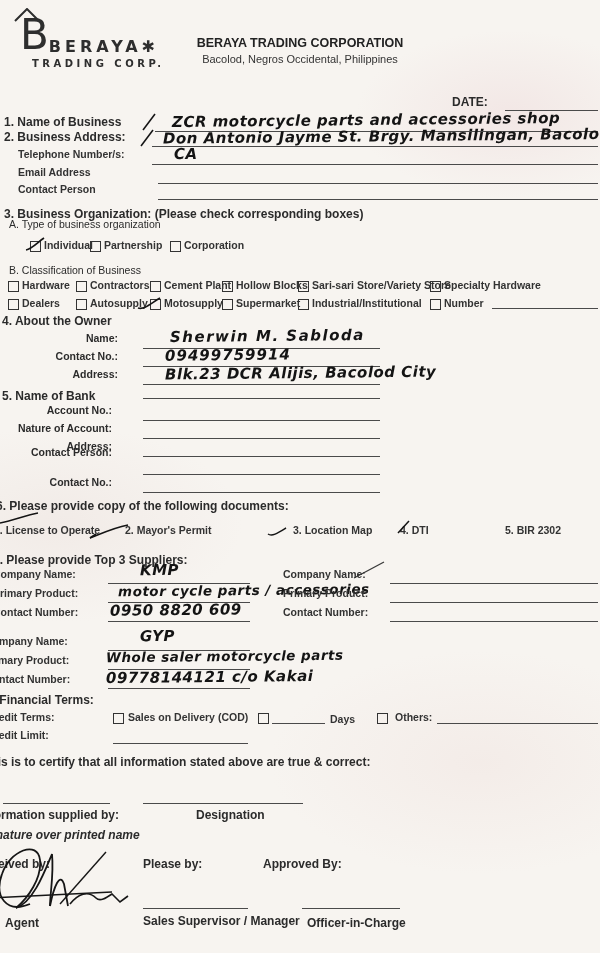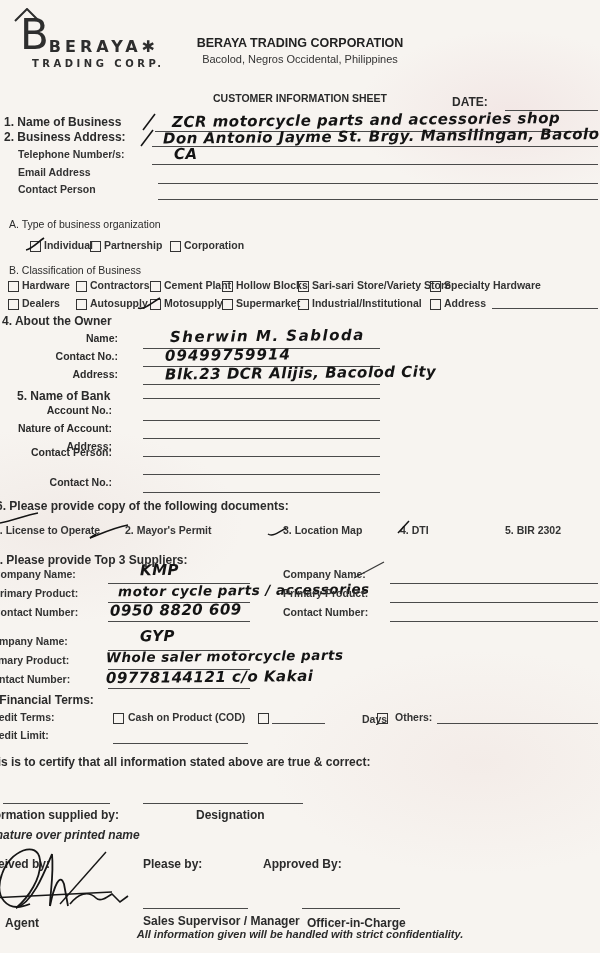--- a/index.html
+++ b/index.html
@@ -42,21 +42,20 @@
         <span class="logo-b">B</span>
       </span>
       <span class="logo-word"><span>BERAYA</span><span style="letter-spacing:0;">✱</span></span>
     </div>
     <div class="logo-sub" style="margin-left:12px;margin-top:2px;">TRADING CORP.</div>
   </div>
 
   <div class="abs hdr-co" style="left:150px;top:36px;width:300px;text-align:center;">BERAYA TRADING CORPORATION</div>
   <div class="abs hdr-loc" style="left:150px;top:53px;width:300px;text-align:center;">Bacolod, Negros Occidental, Philippines</div>
 
-  <div class="abs" style="left:150px;top:92px;width:300px;text-align:center;font-size:10.5px;font-weight:bold;">CUSTOMER INFORMATION SHEET</div>
   <div class="lbl" style="left:452px;top:95px;">DATE:</div>
   <div class="line" style="left:505px;top:110px;width:93px;"></div>
 
   <div class="lbl" style="left:4px;top:115px;">1. Name of Business</div>
   <div class="line" style="left:155px;top:131px;width:443px;"></div>
   <div class="hand" style="left:172px;top:111px;">ZCR motorcycle parts and accessories shop</div>
   <svg class="chk" style="left:141px;top:113px;" width="16" height="18">
     <line x1="2" y1="17" x2="14" y2="1" stroke="#141414" stroke-width="1.6"></line>
   </svg>
 
@@ -70,20 +69,21 @@
   <div class="lbln" style="left:18px;top:148px;">Telephone Number/s:</div>
   <div class="line" style="left:152px;top:164px;width:446px;"></div>
   <div class="hand" style="left:174px;top:145px;">CA</div>
 
   <div class="lbln" style="left:18px;top:166px;">Email Address</div>
   <div class="line" style="left:158px;top:183px;width:440px;"></div>
 
   <div class="lbln" style="left:18px;top:183px;">Contact Person</div>
   <div class="line" style="left:158px;top:199px;width:440px;"></div>
 
+  <div class="lbl" style="left:4px;top:207px;">3. Business Organization: (Please check corresponding boxes)</div>
   <div class="lbln" style="left:9px;top:218px;font-weight:normal;color:#2b2b2b;">A. Type of business organization</div>
 
   <div class="cb" style="left:30px;top:241px;"></div>
   <svg class="chk" style="left:24px;top:236px;" width="22" height="18">
     <path d="M2,14 C8,13 14,6 20,2" fill="none" stroke="#141414" stroke-width="1.7"></path>
   </svg>
   <div class="lbln" style="left:44px;top:239px;">Individual</div>
   <div class="cb" style="left:90px;top:241px;"></div>
   <div class="lbln" style="left:104px;top:239px;">Partnership</div>
   <div class="cb" style="left:170px;top:241px;"></div>
@@ -111,35 +111,35 @@
   <div class="cb" style="left:150px;top:299px;"></div>
   <svg class="chk" style="left:136px;top:296px;" width="26" height="16">
     <path d="M2,12 C8,14 14,8 24,2" fill="none" stroke="#141414" stroke-width="1.7"></path>
   </svg>
   <div class="lbln" style="left:164px;top:297px;">Motosupply</div>
   <div class="cb" style="left:222px;top:299px;"></div>
   <div class="lbln" style="left:236px;top:297px;">Supermarket</div>
   <div class="cb" style="left:298px;top:299px;"></div>
   <div class="lbln" style="left:312px;top:297px;">Industrial/Institutional</div>
   <div class="cb" style="left:430px;top:299px;"></div>
-  <div class="lbln" style="left:444px;top:297px;">Address</div>
+  <div class="lbln" style="left:444px;top:297px;">Number</div>
   <div class="line" style="left:492px;top:308px;width:106px;"></div>
 
   <div class="lbl" style="left:2px;top:314px;">4. About the Owner</div>
   <div class="rlabel" style="left:8px;top:332px;">Name:</div>
   <div class="line" style="left:143px;top:348px;width:237px;"></div>
   <div class="hand" style="left:170px;top:327px;letter-spacing:1.5px;">Sherwin M. Sabloda</div>
   <div class="rlabel" style="left:8px;top:350px;">Contact No.:</div>
   <div class="line" style="left:143px;top:366px;width:237px;"></div>
   <div class="hand" style="left:165px;top:346px;letter-spacing:1px;">09499759914</div>
   <div class="rlabel" style="left:8px;top:368px;">Address:</div>
   <div class="line" style="left:143px;top:384px;width:237px;"></div>
   <div class="hand" style="left:165px;top:364px;">Blk.23 DCR Alijis, Bacolod City</div>
 
-  <div class="lbl" style="left:17px;top:389px;">5. Name of Bank</div>
+  <div class="lbl" style="left:2px;top:389px;">5. Name of Bank</div>
   <div class="line" style="left:143px;top:398px;width:237px;"></div>
   <div class="rlabel" style="left:2px;top:404px;">Account No.:</div>
   <div class="line" style="left:143px;top:420px;width:237px;"></div>
   <div class="rlabel" style="left:2px;top:422px;">Nature of Account:</div>
   <div class="line" style="left:143px;top:438px;width:237px;"></div>
   <div class="rlabel" style="left:2px;top:440px;">Address:</div>
   <div class="line" style="left:143px;top:456px;width:237px;"></div>
   <div class="rlabel" style="left:2px;top:446px;">Contact Person:</div>
   <div class="line" style="left:143px;top:474px;width:237px;"></div>
   <div class="rlabel" style="left:2px;top:476px;">Contact No.:</div>
@@ -148,21 +148,21 @@
   <div class="lbl" style="left:-4px;top:499px;">6. Please provide copy of the following documents:</div>
   <div class="lbln" style="left:-6px;top:524px;">1. License to Operate</div>
   <svg class="chk" style="left:-2px;top:511px;" width="42" height="14">
     <path d="M2,12 C14,10 28,4 40,2" fill="none" stroke="#141414" stroke-width="1.4"></path>
   </svg>
   <div class="lbln" style="left:125px;top:524px;">2. Mayor's Permit</div>
   <svg class="chk" style="left:86px;top:522px;" width="44" height="18">
     <path d="M4,16 C10,14 26,6 42,3" fill="none" stroke="#141414" stroke-width="1.6"></path>
     <path d="M4,16 L10,12" fill="none" stroke="#141414" stroke-width="1.6"></path>
   </svg>
-  <div class="lbln" style="left:283px;top:524px;">3. Location Map</div>
+  <div class="lbln" style="left:293px;top:524px;">3. Location Map</div>
   <svg class="chk" style="left:266px;top:526px;" width="22" height="12">
     <path d="M2,8 C6,11 12,7 20,2" fill="none" stroke="#141414" stroke-width="1.5"></path>
   </svg>
   <div class="lbln" style="left:400px;top:524px;">4. DTI</div>
   <svg class="chk" style="left:396px;top:519px;" width="16" height="16">
     <line x1="2" y1="14" x2="13" y2="2" stroke="#141414" stroke-width="1.5"></line>
   </svg>
   <div class="lbln" style="left:505px;top:524px;">5. BIR 2302</div>
 
   <div class="lbl" style="left:-7px;top:553px;">7. Please provide Top 3 Suppliers:</div>
@@ -193,24 +193,24 @@
   <div class="lbln" style="left:-16px;top:654px;">Primary Product:</div>
   <div class="line" style="left:108px;top:669px;width:142px;"></div>
   <div class="hand hand-sm" style="left:106px;top:648px;">Whole saler motorcycle parts</div>
   <div class="lbln" style="left:-15px;top:673px;">Contact Number:</div>
   <div class="line" style="left:108px;top:688px;width:142px;"></div>
   <div class="hand" style="left:106px;top:668px;">09778144121  c/o Kakai</div>
 
   <div class="lbl" style="left:-14px;top:693px;">8. Financial Terms:</div>
   <div class="lbln" style="left:-13px;top:711px;">Credit Terms:</div>
   <div class="cb" style="left:113px;top:713px;"></div>
-  <div class="lbln" style="left:128px;top:711px;">Cash on Product (COD)</div>
+  <div class="lbln" style="left:128px;top:711px;">Sales on Delivery (COD)</div>
   <div class="cb" style="left:258px;top:713px;"></div>
   <div class="line" style="left:272px;top:723px;width:53px;"></div>
-  <div class="lbln" style="left:330px;top:713px;margin-left:32px;">Days</div>
+  <div class="lbln" style="left:330px;top:713px;">Days</div>
   <div class="cb" style="left:377px;top:713px;"></div>
   <div class="lbln" style="left:395px;top:711px;">Others:</div>
   <div class="line" style="left:437px;top:723px;width:161px;"></div>
   <div class="lbln" style="left:-13px;top:729px;">Credit Limit:</div>
   <div class="line" style="left:113px;top:743px;width:135px;"></div>
 
   <div class="lbl" style="left:-17px;top:755px;">This is to certify that all information stated above are true &amp; correct:</div>
 
   <div class="line" style="left:3px;top:803px;width:107px;"></div>
   <div class="line" style="left:143px;top:803px;width:160px;"></div>
@@ -229,15 +229,14 @@
     <path d="M2,60 L124,54" fill="none" stroke="#161616" stroke-width="1.6"></path>
     <path d="M82,66 C90,56 100,52 108,60 C112,64 118,60 124,56 L132,64 L140,58" fill="none" stroke="#161616" stroke-width="1.6"></path>
     <path d="M118,14 L72,66" fill="none" stroke="#161616" stroke-width="1.4"></path>
   </svg>
 
   <div class="line" style="left:143px;top:908px;width:105px;"></div>
   <div class="line" style="left:302px;top:908px;width:98px;"></div>
   <div class="lbl" style="left:5px;top:916px;">Agent</div>
   <div class="lbl" style="left:143px;top:914px;">Sales Supervisor / Manager</div>
   <div class="lbl" style="left:307px;top:916px;">Officer-in-Charge</div>
-  <div class="lbl ital" style="left:120px;top:928px;width:360px;text-align:center;font-size:11px;">All information given will be handled with strict confidentiality.</div>
 
 </div>
 
 </body></html>

